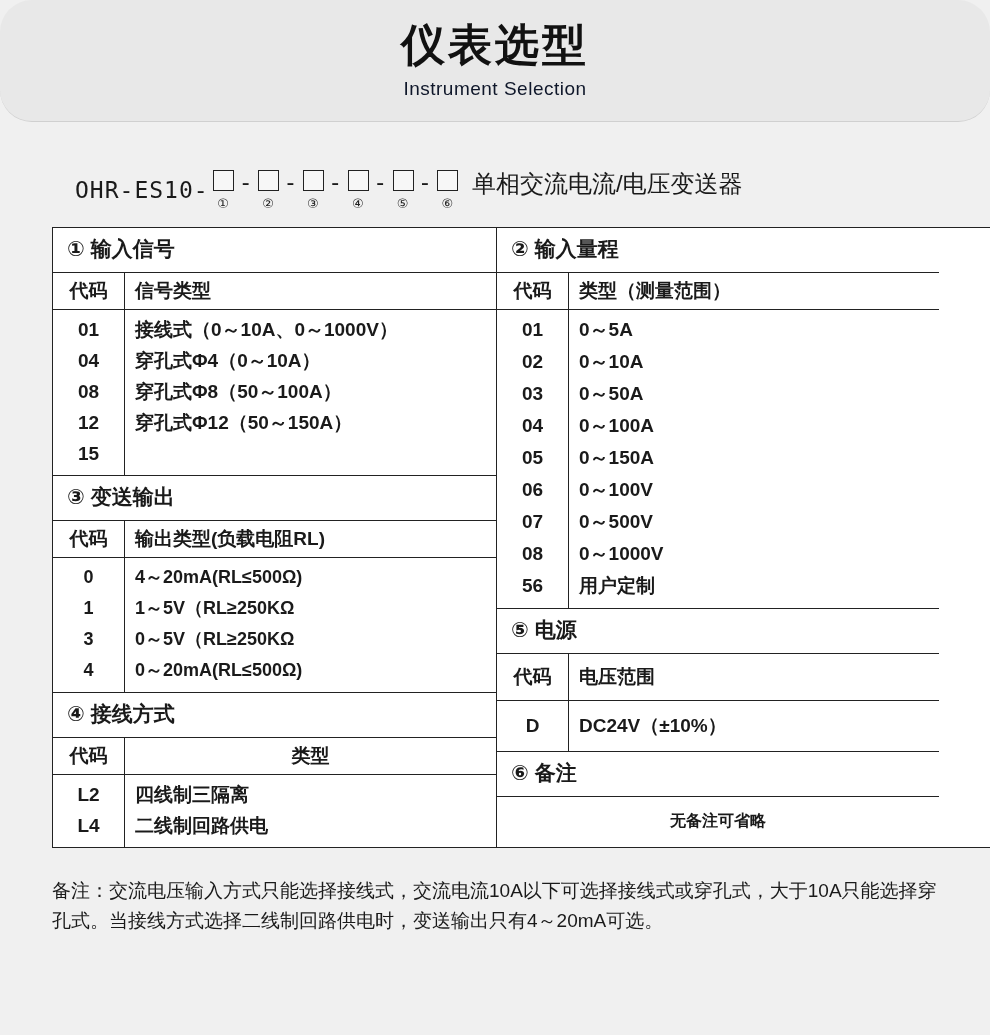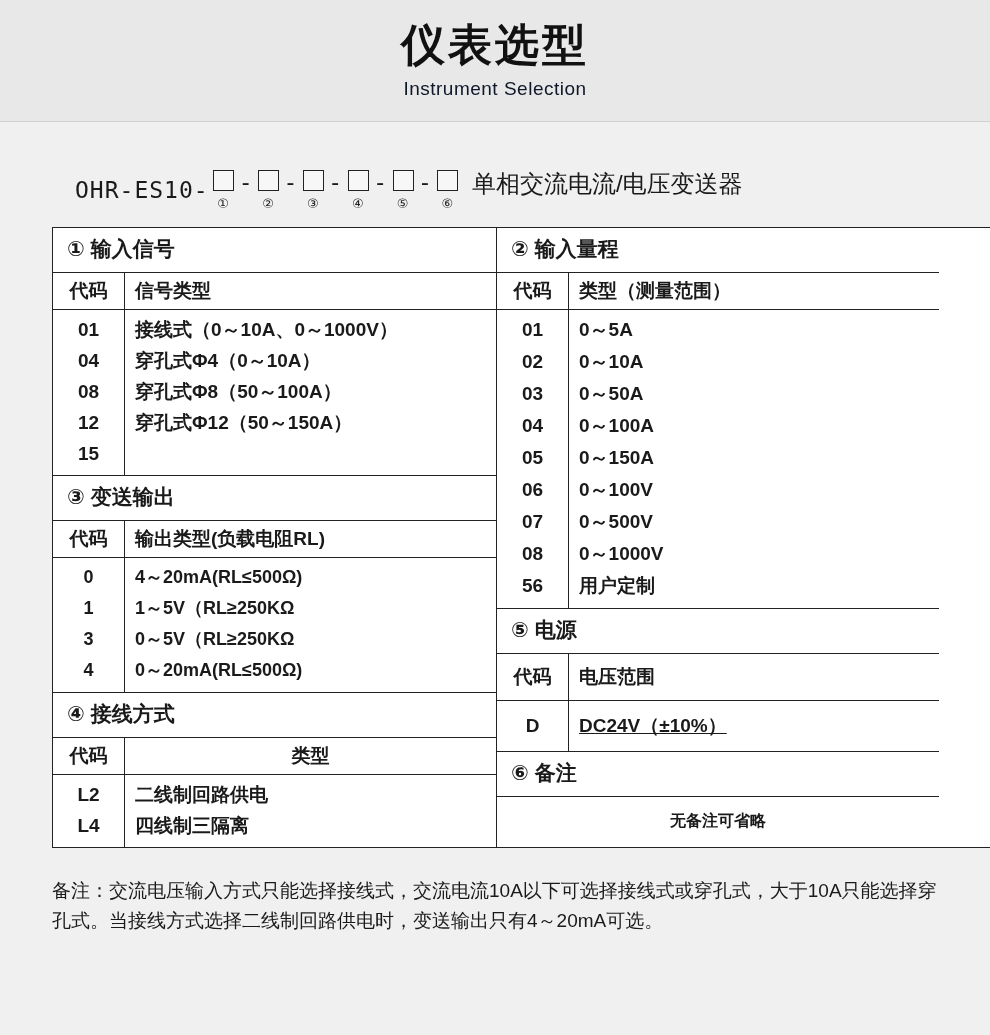--- a/index.html
+++ b/index.html
@@ -16,20 +16,21 @@
   
   .header {
     width: 990px;
     height: 122px;
     background: #e8e8e8;
     border-bottom: 1px solid #d0d0d0;
     display: flex;
     flex-direction: column;
     align-items: center;
     justify-content: center;
+    border-radius: 32px;
   }
   .header-title {
     font-size: 44px;
     font-weight: bold;
     letter-spacing: 3px;
     color: #111;
     line-height: 1.1;
   }
   .header-sub {
     font-size: 19px;
@@ -308,22 +309,22 @@
       <div class="row hdr hdr-center">
         <div class="cell-code">代码</div>
         <div class="cell-val">类型</div>
       </div>
       <div class="group nob">
         <div class="group-codes">
           <span>L2</span>
           <span>L4</span>
         </div>
         <div class="group-vals">
+          <span>四线制三隔离</span>
           <span>二线制回路供电</span>
-          <span>四线制三隔离</span>
         </div>
       </div>
 
     </div>
 
     <div class="col-right">
 
       <div class="sec-head">
         <span class="circ">②</span><span>输入量程</span>
       </div>
@@ -358,21 +359,21 @@
 
       <div class="sec-head">
         <span class="circ">⑤</span><span>电源</span>
       </div>
       <div class="row hdr">
         <div class="cell-code" style="padding:10px 2px;">代码</div>
         <div class="cell-val" style="padding:10px;">电压范围</div>
       </div>
       <div class="row">
         <div class="cell-code" style="padding:12px 2px;">D</div>
-        <div class="cell-val" style="padding:12px 10px;text-decoration:underline;">DC24V（±10%）</div>
+        <div class="cell-val" style="padding:12px 10px;">DC24V（±10%）</div>
       </div>
 
       <div class="sec-head">
         <span class="circ">⑥</span><span>备注</span>
       </div>
       <div class="plain-row">无备注可省略</div>
 
     </div>
   </div>
 

